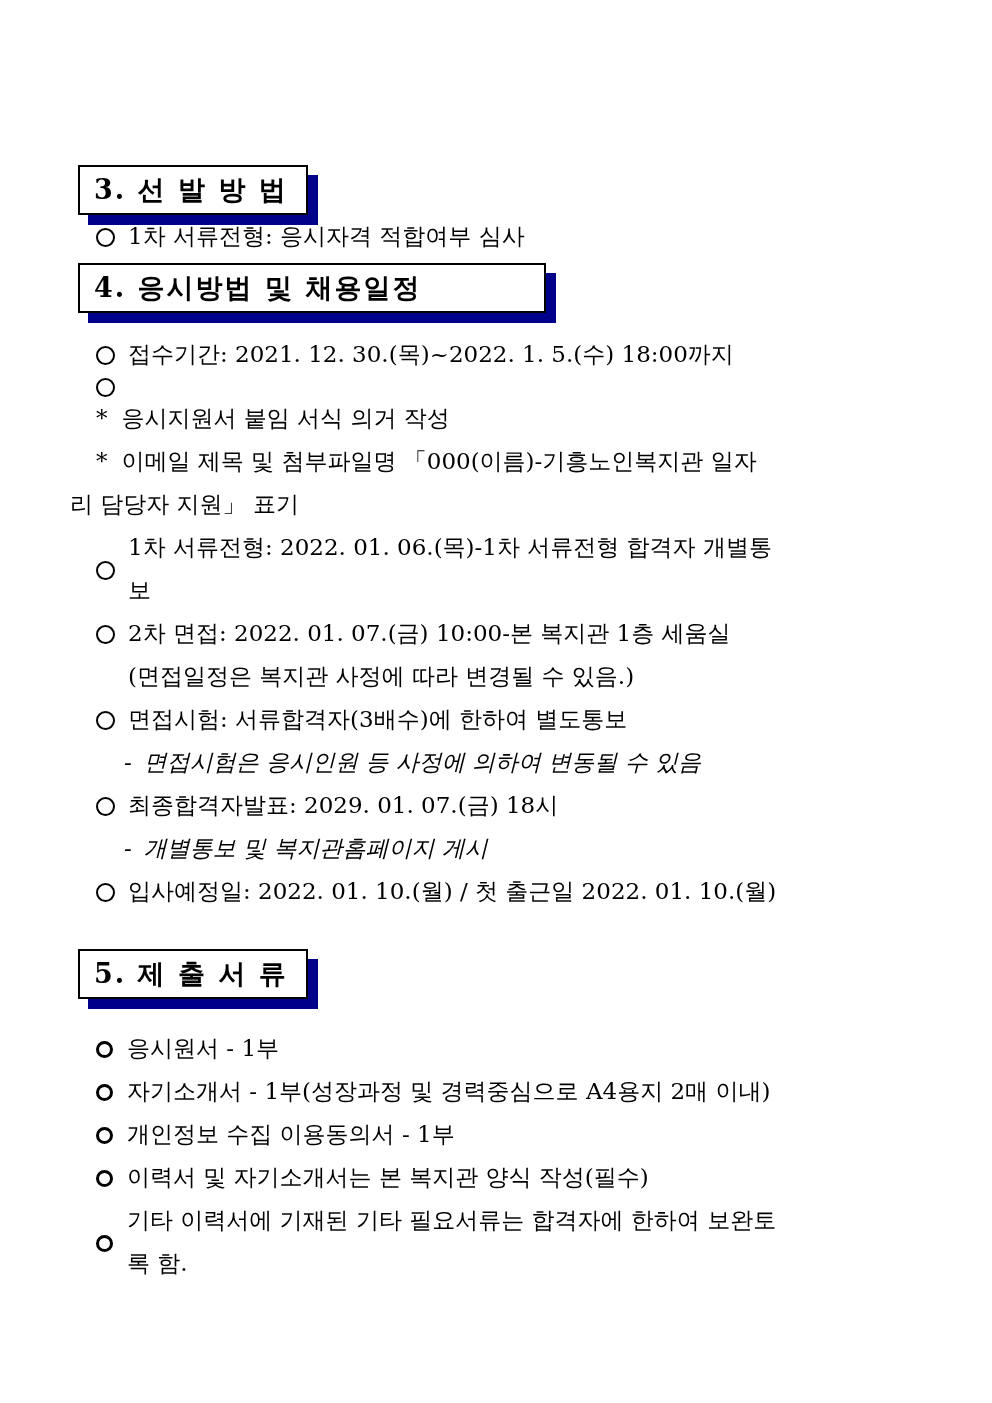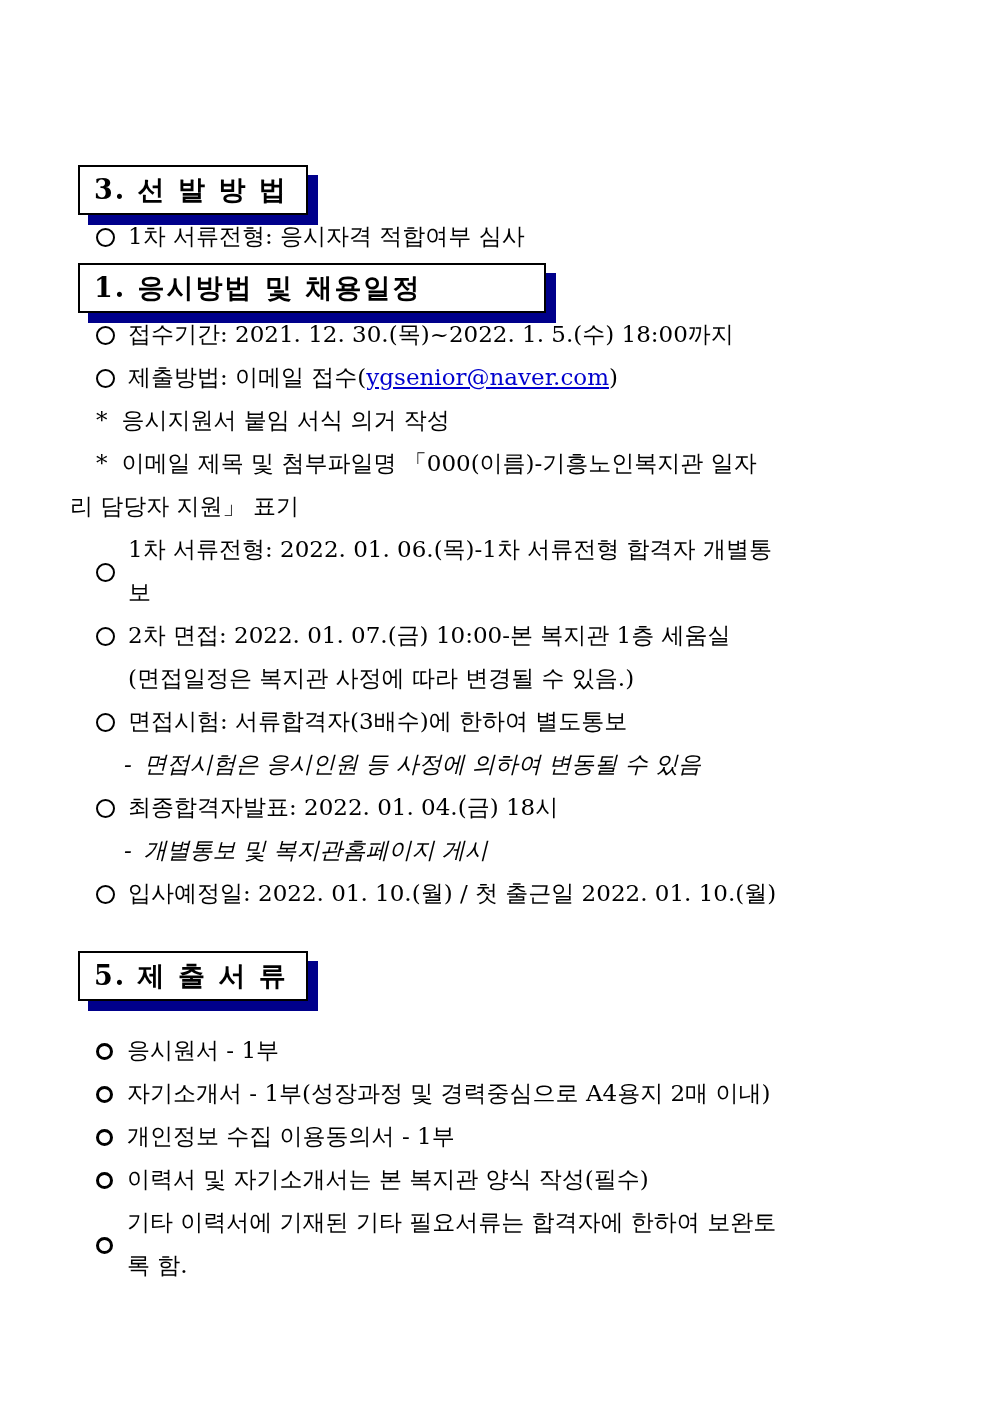--- a/index.html
+++ b/index.html
@@ -48,51 +48,50 @@
   .bullet.bold { width: 17px; height: 17px; border-width: 3.5px; margin-right: 14px; }
 
   .note-line  { padding-left: 70px; text-indent: 26px; max-width: 940px; }
   .note-line .marker { margin-right: 14px; }
   .paren-line { padding-left: 128px; }
   .dash-line  { padding-left: 124px; font-style: italic; }
   .dash-line .dash { margin-right: 12px; }
 
   .lines-3 { }
   .head-4  { margin-top: 5px; }
-  .lines-4 { }
+  .lines-4 { margin-top: 20px; }
   .head-5  { margin-top: 36px; }
   .lines-5 { margin-top: 28px; }
 
   a.email-link { color: #0000CD; text-decoration: underline; cursor: pointer; }
 </style>
 </head>
 <body>
 
 <div class="page">
 
   <div class="sec-head narrow">3. 선 발 방 법</div>
 
   <div class="lines-3">
     <div class="p b-line">
       <span class="bullet"></span>
       <span class="txt">1차 서류전형: 응시자격 적합여부 심사</span>
     </div>
   </div>
 
-  <div class="sec-head wide head-4">1. 응시방법 및 채용일정</div>
+  <div class="sec-head wide head-4">4. 응시방법 및 채용일정</div>
 
   <div class="lines-4">
     <div class="p b-line">
       <span class="bullet"></span>
       <span class="txt">접수기간: 2021. 12. 30.(목)~2022. 1. 5.(수) 18:00까지</span>
     </div>
 
     <div class="p b-line">
       <span class="bullet"></span>
-      <span class="txt"><span>제출방법: 이메일 접수(</span><a class="email-link">ygsenior@naver.com</a><span>)</span></span>
     </div>
 
     <div class="p note-line">
       <span class="marker">*</span><span>응시지원서 붙임 서식 의거 작성</span>
     </div>
 
     <div class="p note-line">
       <span class="marker">*</span><span>이메일 제목 및 첨부파일명 「000(이름)-기흥노인복지관 일자리 담당자 지원」 표기</span>
     </div>
 
@@ -112,21 +111,21 @@
       <span class="bullet"></span>
       <span class="txt">면접시험: 서류합격자(3배수)에 한하여 별도통보</span>
     </div>
 
     <div class="p dash-line">
       <span class="dash">-</span><span>면접시험은 응시인원 등 사정에 의하여 변동될 수 있음</span>
     </div>
 
     <div class="p b-line">
       <span class="bullet"></span>
-      <span class="txt">최종합격자발표: 2022. 01. 04.(금) 18시</span>
+      <span class="txt">최종합격자발표: 2029. 01. 07.(금) 18시</span>
     </div>
 
     <div class="p dash-line">
       <span class="dash">-</span><span>개별통보 및 복지관홈페이지 게시</span>
     </div>
 
     <div class="p b-line">
       <span class="bullet"></span>
       <span class="txt">입사예정일: 2022. 01. 10.(월) / 첫 출근일 2022. 01. 10.(월)</span>
     </div>

